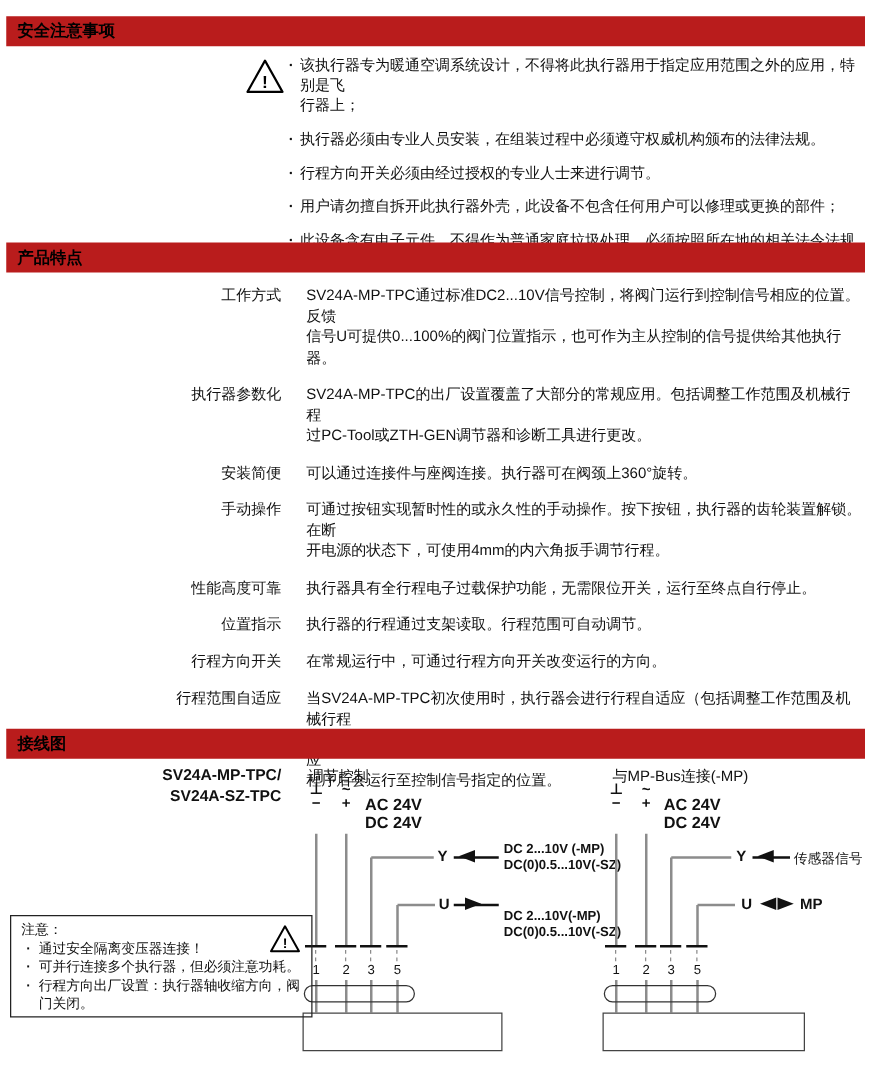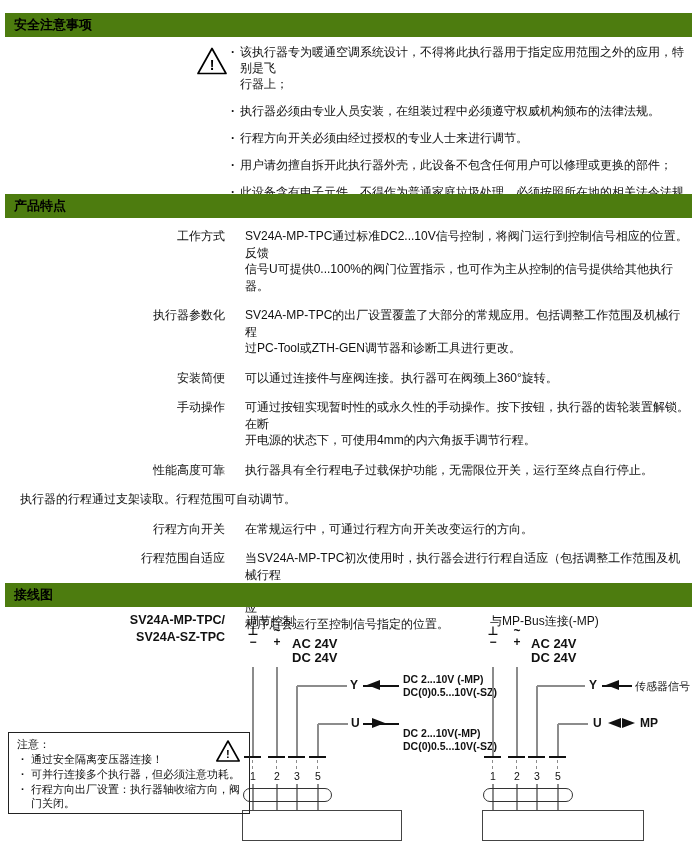--- a/index.html
+++ b/index.html
@@ -1,18 +1,18 @@
 <!DOCTYPE html>
 <html><head>
 <meta charset="utf-8">
 <style>
   html,body{margin:0;padding:0;background:#fff;}
   .page{position:relative;width:697px;height:857px;background:#fff;overflow:hidden;
         font-family:"Liberation Sans","DejaVu Sans",sans-serif;color:#111;}
-  .bar{position:absolute;left:5px;width:678px;height:24px;background:#4d7c0f;
+  .bar{position:absolute;left:5px;width:678px;height:24px;background:#b91c1c;
        font-size:13px;font-weight:bold;line-height:24px;padding-left:9px;color:#000;}
   .pre{white-space:pre-line;}
 
   
   .sec-safety{position:absolute;top:44px;left:0;width:697px;}
   .warn-big{position:absolute;left:196px;top:2px;}
   .safety-list{position:absolute;left:231px;top:0;width:462px;font-size:12px;line-height:16px;}
   .safety-list .b{margin-bottom:11px;position:relative;padding-left:9px;}
   .safety-list .b::before{content:"·";position:absolute;left:0;top:0;font-weight:bold;}
 
@@ -101,20 +101,21 @@
         <div class="ftext pre">可通过按钮实现暂时性的或永久性的手动操作。按下按钮，执行器的齿轮装置解锁。在断
 开电源的状态下，可使用4mm的内六角扳手调节行程。</div>
       </div>
 
       <div class="frow">
         <div class="flabel">性能高度可靠</div>
         <div class="ftext pre">执行器具有全行程电子过载保护功能，无需限位开关，运行至终点自行停止。</div>
       </div>
 
       <div class="frow">
+        <div class="flabel">位置指示</div>
         <div class="ftext pre">执行器的行程通过支架读取。行程范围可自动调节。</div>
       </div>
 
 
       <div class="frow">
         <div class="flabel">行程方向开关</div>
         <div class="ftext pre">在常规运行中，可通过行程方向开关改变运行的方向。</div>
       </div>
 
       <div class="frow">

